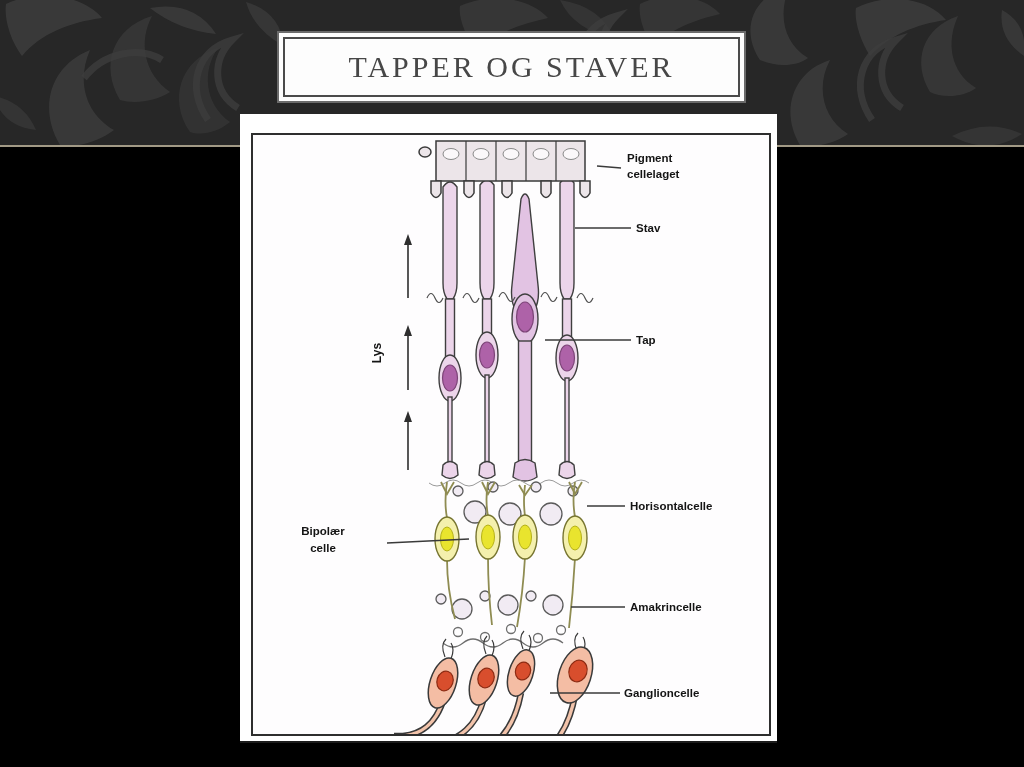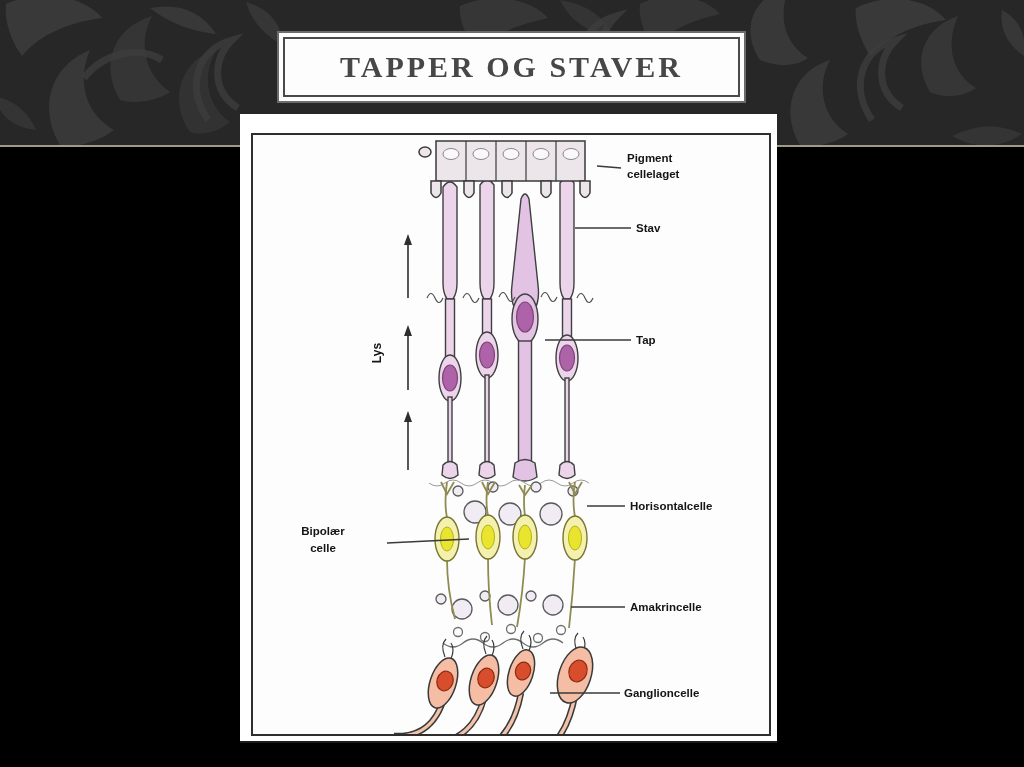--- a/index.html
+++ b/index.html
@@ -5,21 +5,21 @@
   html,body{margin:0;padding:0;background:#000;}
   .slide{position:relative;width:1024px;height:767px;background:#000;overflow:hidden;
          font-family:"Liberation Sans",sans-serif;}
   .band{position:absolute;left:0;top:0;width:1024px;height:145px;background:#272727;
         border-bottom:2px solid #a29a86;}
   .band svg{display:block;}
   .title-box{position:absolute;left:277px;top:31px;width:469px;height:72px;background:#fdfdfd;
              border:2px solid #6b6b6b;box-sizing:border-box;padding:4px;}
   .title-inner{width:100%;height:100%;border:2px solid #4a4a4a;box-sizing:border-box;
                display:flex;align-items:center;justify-content:center;}
-  .title-text{font-family:"Liberation Serif",serif;font-weight:bold;font-size:30px;
+  .title-text{font-family:"Liberation Serif",serif;font-weight:normal;font-size:30px;
               color:#474747;letter-spacing:3px;white-space:nowrap;}
   .frame{position:absolute;left:240px;top:114px;width:537px;height:627px;background:#ffffff;
          box-sizing:border-box;padding:19px 6px 5px 11px;box-shadow:0 2px 0 #1c1c1c;}
   .frame-inner{width:100%;height:100%;border:2px solid #2e2e2e;box-sizing:border-box;
                overflow:hidden;background:#fefdfe;}
   .frame-inner svg{display:block;}
   text{font-family:"Liberation Sans",sans-serif;}
 </style>
 </head>
 <body>

